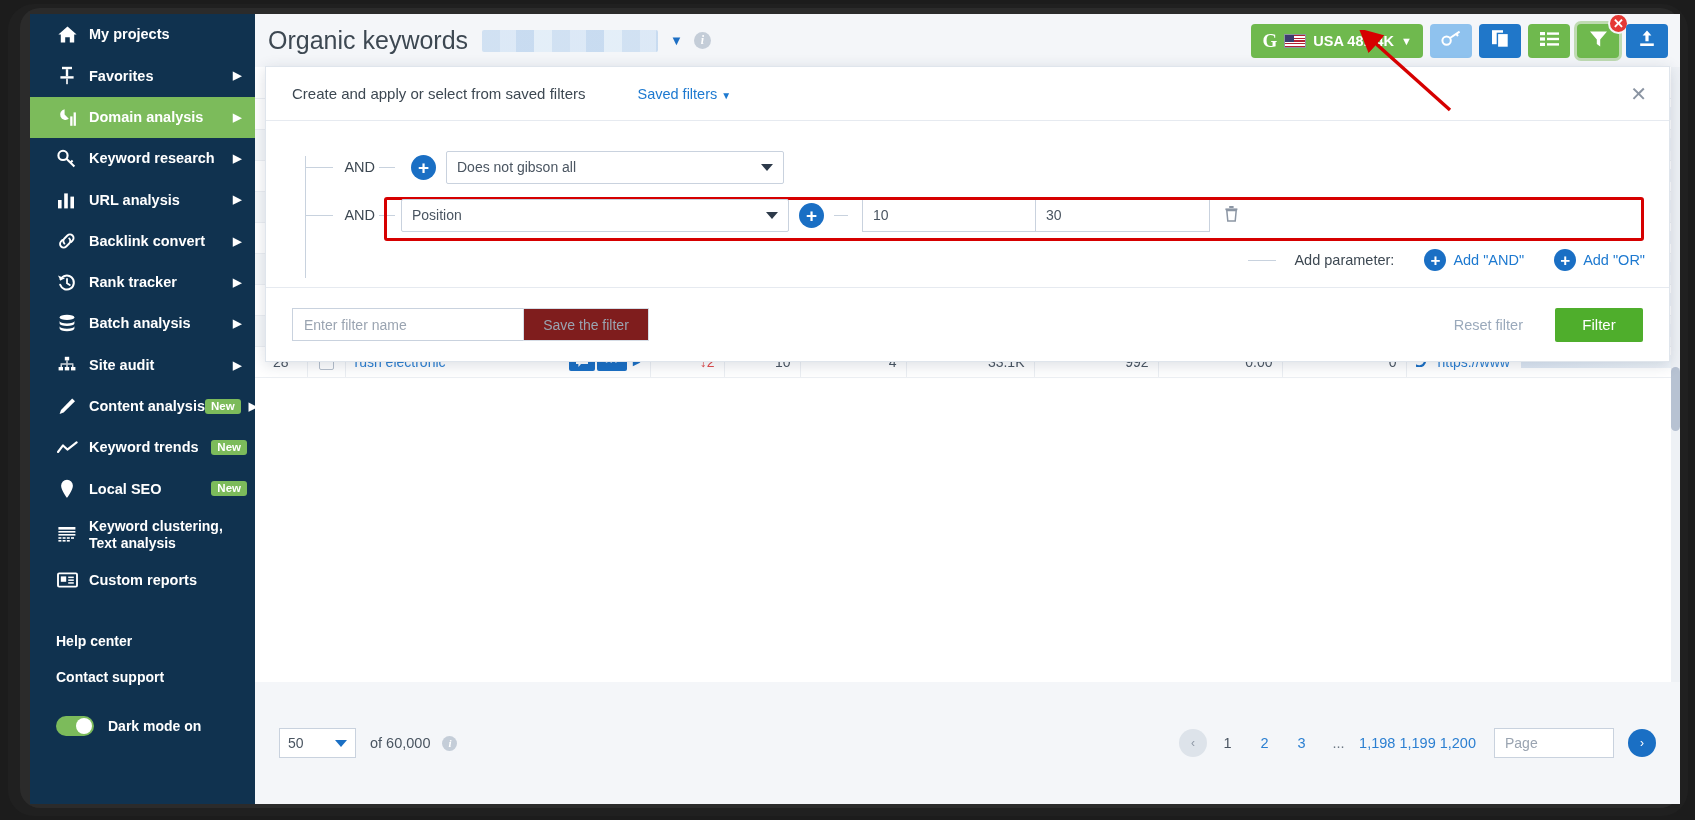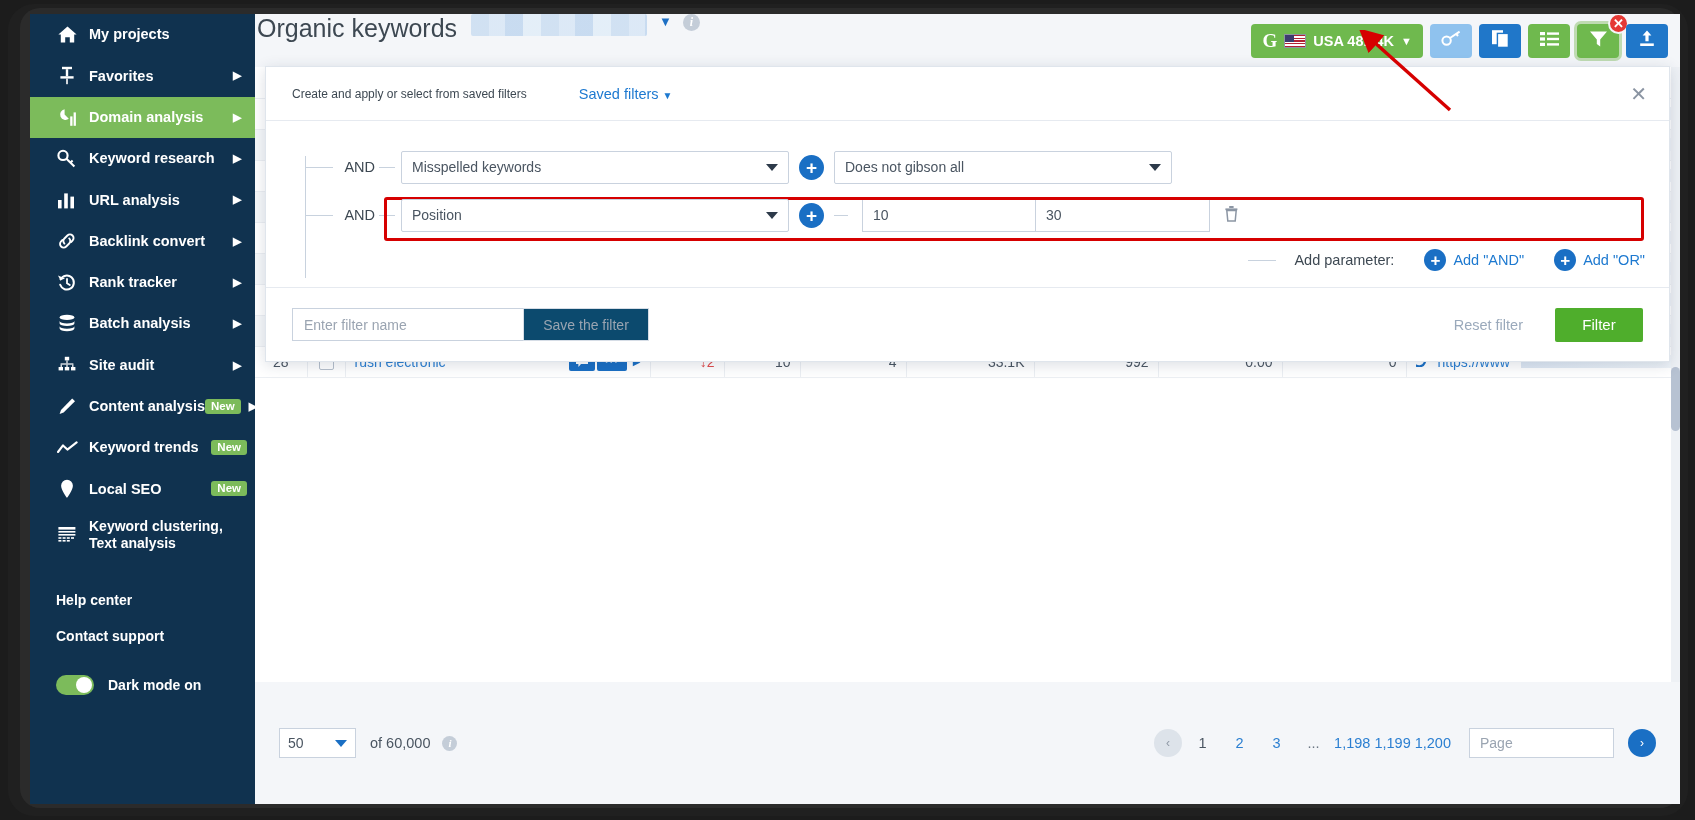--- a/index.html
+++ b/index.html
@@ -121,21 +121,22 @@
     background: #f4f6f9;
     overflow: hidden;
   }
 
   
   .topbar {
     position: relative;
     height: 53px;
     background: #f4f6f9;
     display: flex;
-    padding: 0 12px 0 2px;
+    align-items: center;
+    padding: 0 12px 0 13px;
   }
   .page-title {
     font-size: 25px;
     color: #3d4852;
     font-weight: normal;
     white-space: nowrap;
   }
   .redacted {
     margin-left: 14px;
     width: 176px; height: 22px;
@@ -237,21 +238,21 @@
     z-index: 40;
   }
   .dlg-head {
     position: relative;
     height: 54px;
     display: flex;
     align-items: center;
     padding: 0 22px 0 26px;
     border-bottom: 1px solid #e6eaf0;
   }
-  .dlg-title { font-size: 12px; color: #3d4852; }
+  .dlg-title { font-size: 15px; color: #3d4852; }
   .saved-filters {
     margin-left: 52px;
     color: #1d79d0;
     font-size: 14.5px;
     cursor: pointer;
   }
   .saved-caret { font-size: 10px; margin-left: 4px; }
   .dlg-close {
     margin-left: auto;
     color: #8a94a2;
@@ -395,21 +396,21 @@
     border: 1px solid #c9d2de;
     background: #fff;
     display: flex; align-items: center;
     padding: 0 11px;
     font-size: 14px;
     color: #9aa4b1;
   }
   .savebtn {
     width: 126px; height: 33px;
     border: 1px solid #d6dde6;
-    background: #0c4a6e;
+    background: #7f1d1d;
     display: flex; align-items: center; justify-content: center;
     font-size: 14px;
     color: #9aa4b1;
     margin-left: -1px;
     cursor: pointer;
   }
   .reset {
     margin-left: auto;
     color: #9aa9bb;
     font-size: 14.5px;
@@ -594,21 +595,21 @@
     height: 28px;
     display: flex; align-items: center; justify-content: center;
     font-size: 14.5px;
     color: #2b7fd1;
     cursor: pointer;
   }
   .pg.cur { color: #4a5561; }
   .pg.dots-pg { color: #6b7683; cursor: default; }
   .pageinput {
     margin-left: 14px;
-    width: 145px; height: 30px;
+    width: 120px; height: 30px;
     border: 1px solid #c9d2de;
     background: #fff;
     display: flex; align-items: center;
     padding: 8px 10px;
     font-size: 14px;
     color: #9aa4b1;
   }
 
   
   .vscroll-track {
@@ -795,20 +796,32 @@
           <rect x="9.8" y="11.2" width="3" height="1.6" fill="#fff"></rect>
           <rect x="14" y="11.2" width="3" height="1.6" fill="#fff"></rect>
           <rect x="1.4" y="14" width="3" height="1.6" fill="#fff"></rect>
           <rect x="5.6" y="14" width="3" height="1.6" fill="#fff"></rect>
           <rect x="9.8" y="14" width="3" height="1.6" fill="#fff"></rect>
         </svg>
       </span>
       <span class="nav-label two-line">Keyword clustering, Text analysis</span>
     </div>
 
+    <div class="nav-item">
+      <span class="nav-ico">
+        <svg width="21" height="16" viewBox="0 0 21 16">
+          <rect x="1" y="1.4" width="19" height="13.2" rx="1.2" fill="none" stroke="#fff" stroke-width="1.9"></rect>
+          <rect x="3.8" y="4.4" width="5.4" height="5.4" fill="#fff"></rect>
+          <rect x="11.2" y="4.6" width="5.6" height="1.5" fill="#fff"></rect>
+          <rect x="11.2" y="7.4" width="5.6" height="1.5" fill="#fff"></rect>
+          <rect x="11.2" y="10.2" width="5.6" height="1.5" fill="#fff"></rect>
+        </svg>
+      </span>
+      <span class="nav-label">Custom reports</span>
+    </div>
 
     <div class="nav-spacer"></div>
 
     <div class="nav-link">Help center</div>
     <div class="nav-link">Contact support</div>
 
     <div class="darkmode-row">
       <div class="toggle">
           <div class="knob"></div>
         </div>
@@ -1296,24 +1309,20 @@
       </div>
 
       <div class="dlg-body">
         <div class="cond-rows">
           <div class="tree-line"></div>
 
           <div class="cond-row">
             <span class="elbow"></span>
             <span class="andword">AND</span>
             <span class="elbow2"></span>
-            <div class="sel sel-param">
-              <span>Misspelled keywords</span>
-              <span class="caret"></span>
-            </div>
             <span class="plus">+</span>
             <div class="sel sel-cond">
               <span>Does not gibson all</span>
               <span class="caret"></span>
             </div>
           </div>
 
           <div class="cond-row">
             <div class="row-highlight"></div>
             <span class="elbow"></span>

